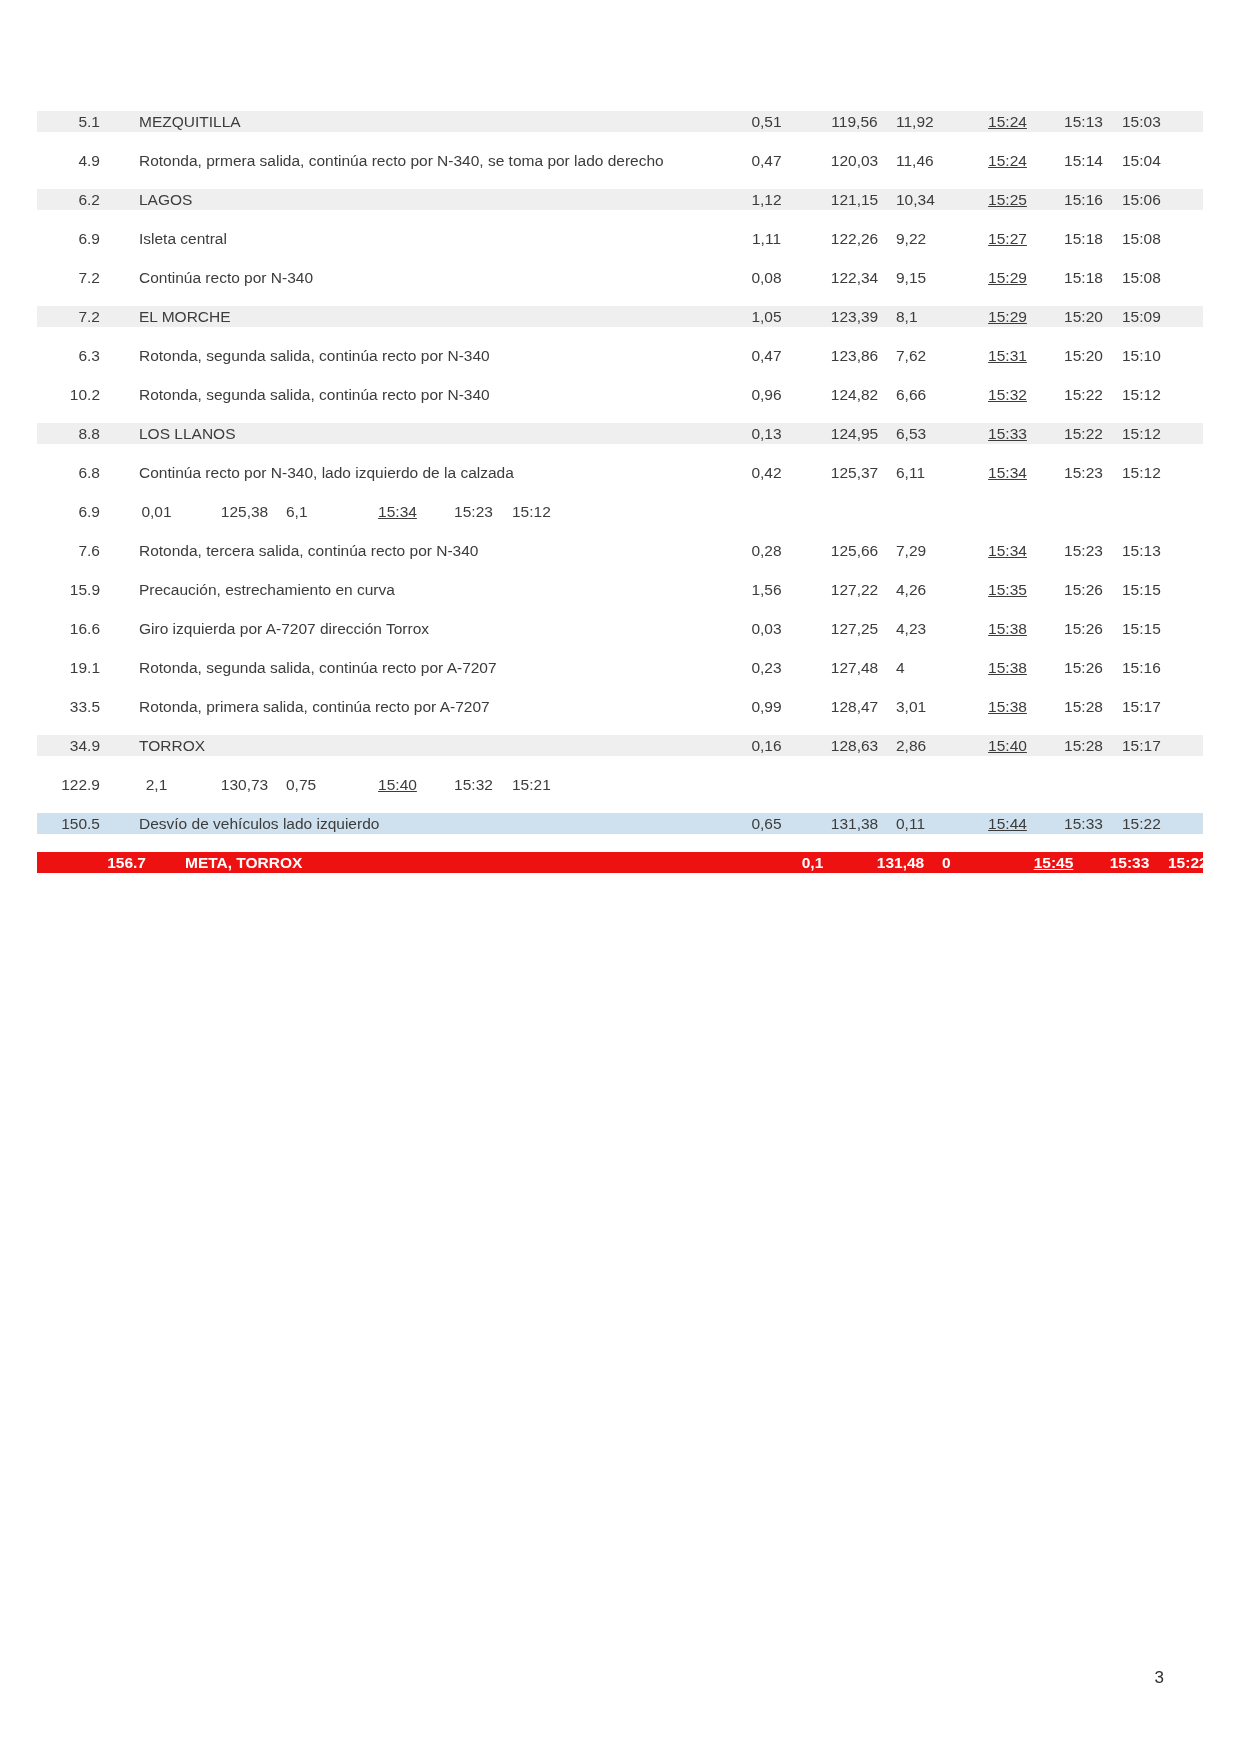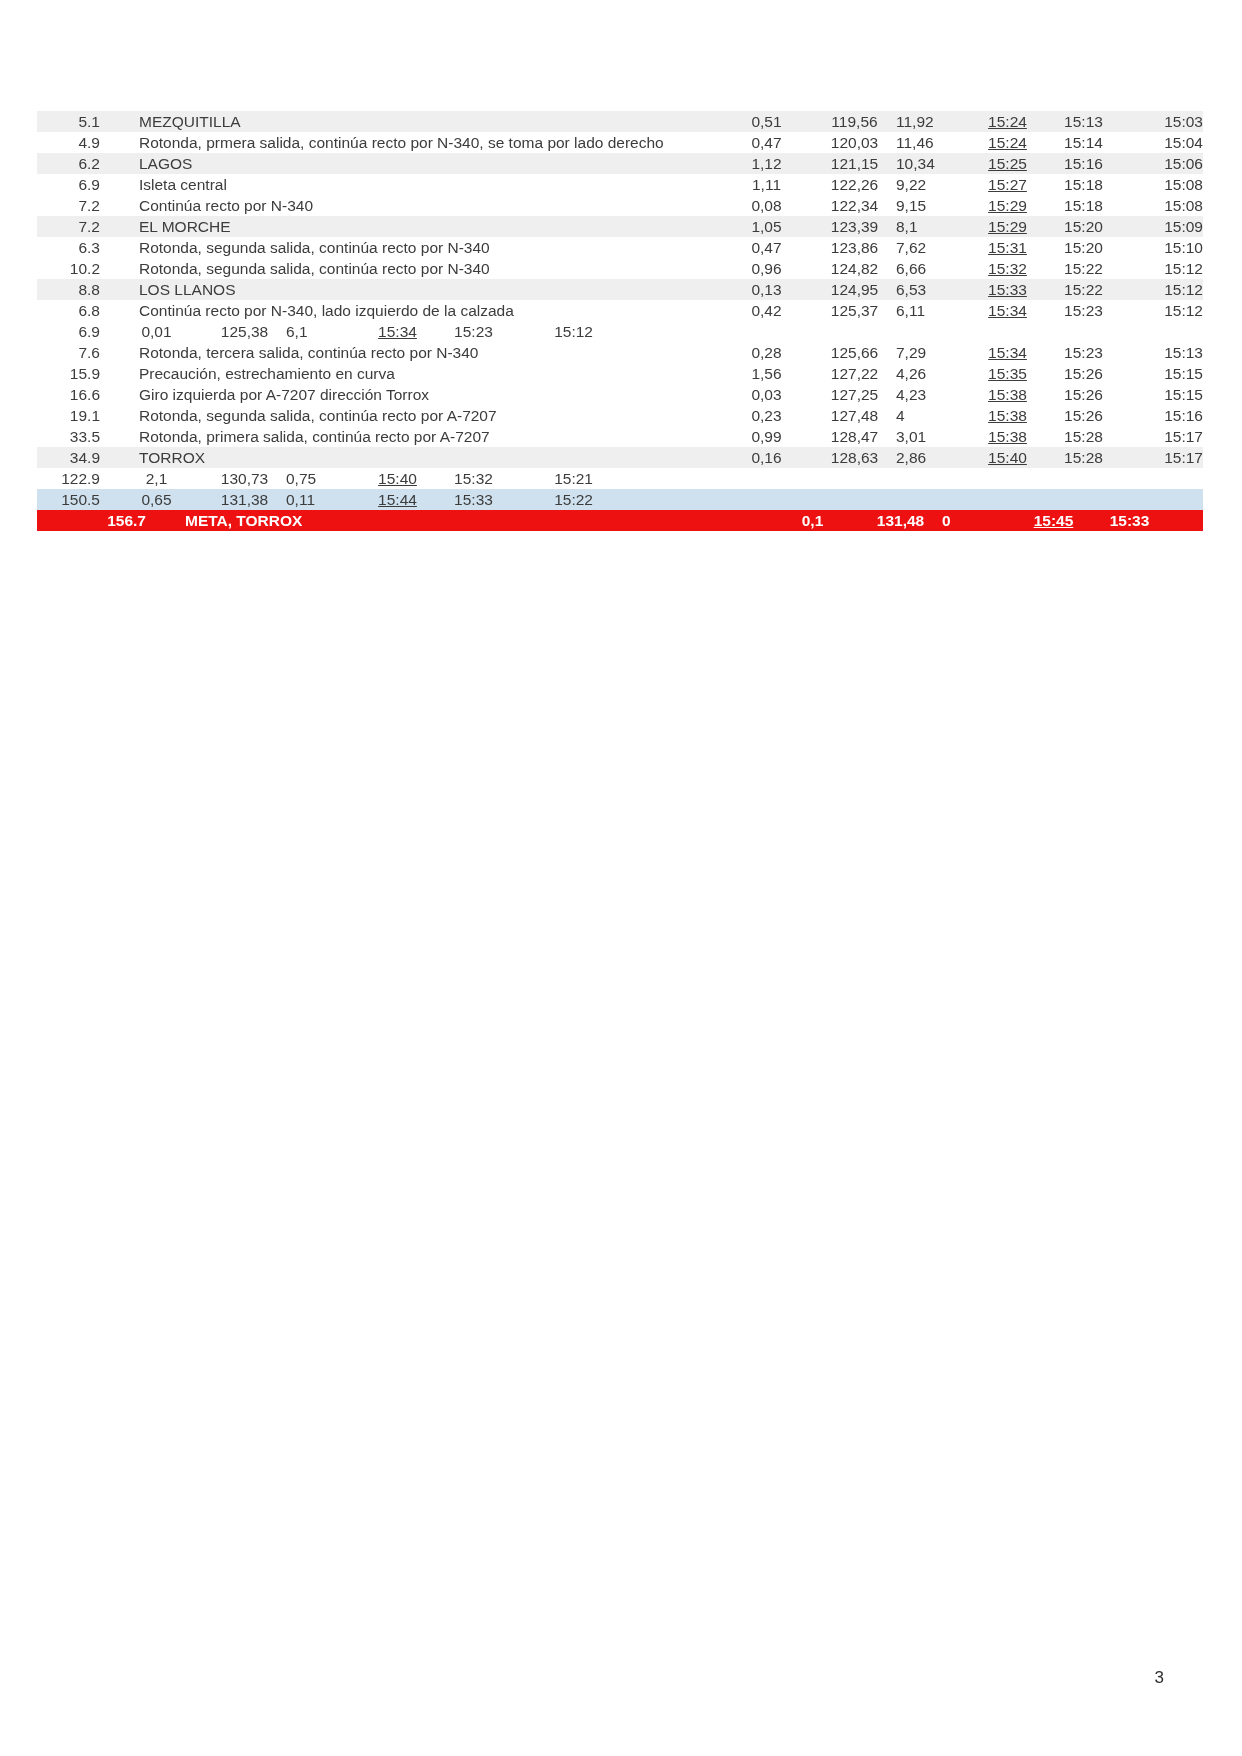--- a/index.html
+++ b/index.html
@@ -23,42 +23,42 @@
   .roadbook-table {
     position: absolute;
     left: 37px;
     top: 111px;
     width: 1166px;
   }
   .row {
     display: flex;
     height: 21px;
     line-height: 21px;
-    margin-bottom: 0;
+    margin-bottom: 18px;
     font-size: 15.5px;
     background: transparent;
     white-space: nowrap;
   }
   .row--gray { background: var(--row-gray, #efefef); }
   .row--blue { background: var(--row-blue, #cfe1ee); }
   .row--red  {
     background: var(--row-red, #ee1111);
     color: var(--text-on-red, #ffffff);
     font-weight: bold;
     padding-left: 46px;
   }
   .cell { flex: 0 0 auto; overflow: hidden; }
   .c-km   { width: 73px;  text-align: right; padding-right: 10px; box-sizing: border-box; }
   .c-desc { width: 610px; text-align: left;  padding-left: 29px;  box-sizing: border-box; }
   .c-p    { width: 93px;  text-align: center; }
   .c-t    { width: 83px;  text-align: center; }
   .c-r    { width: 74px;  text-align: left; }
   .c-h1   { width: 75px;  text-align: center; text-decoration: underline; }
   .c-h2   { width: 77px;  text-align: center; }
-  .c-h3   { width: 81px;  text-align: right; }
+  .c-h3   { width: 81px;  text-align: left; }
   .page-number {
     position: absolute;
     top: 1668px;
     right: 78px;
     font-size: 17px;
     color: #2e2e2e;
   }
 </style>
 </head>
 <body>
@@ -238,20 +238,21 @@
     <div class="cell c-km">122.9</div>
     <div class="cell c-p">2,1</div>
     <div class="cell c-t">130,73</div>
     <div class="cell c-r">0,75</div>
     <div class="cell c-h1">15:40</div>
     <div class="cell c-h2">15:32</div>
     <div class="cell c-h3">15:21</div>
   </div>
       <div class="row row--blue">
     <div class="cell c-km">150.5</div>
+    <div class="cell c-desc">Desvío de vehículos lado izquierdo</div>
     <div class="cell c-p">0,65</div>
     <div class="cell c-t">131,38</div>
     <div class="cell c-r">0,11</div>
     <div class="cell c-h1">15:44</div>
     <div class="cell c-h2">15:33</div>
     <div class="cell c-h3">15:22</div>
   </div>
       <div class="row row--red">
     <div class="cell c-km">156.7</div>
     <div class="cell c-desc">META, TORROX</div>

